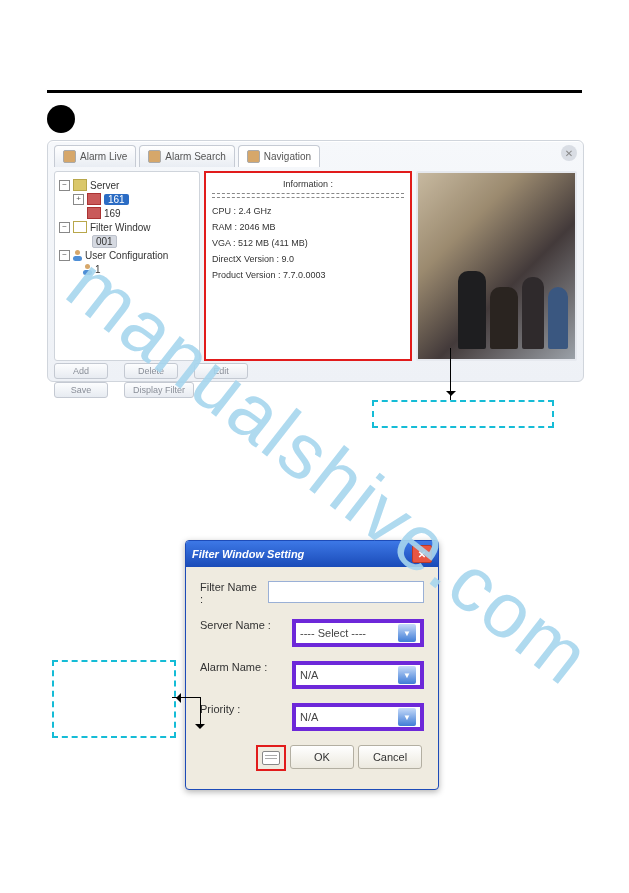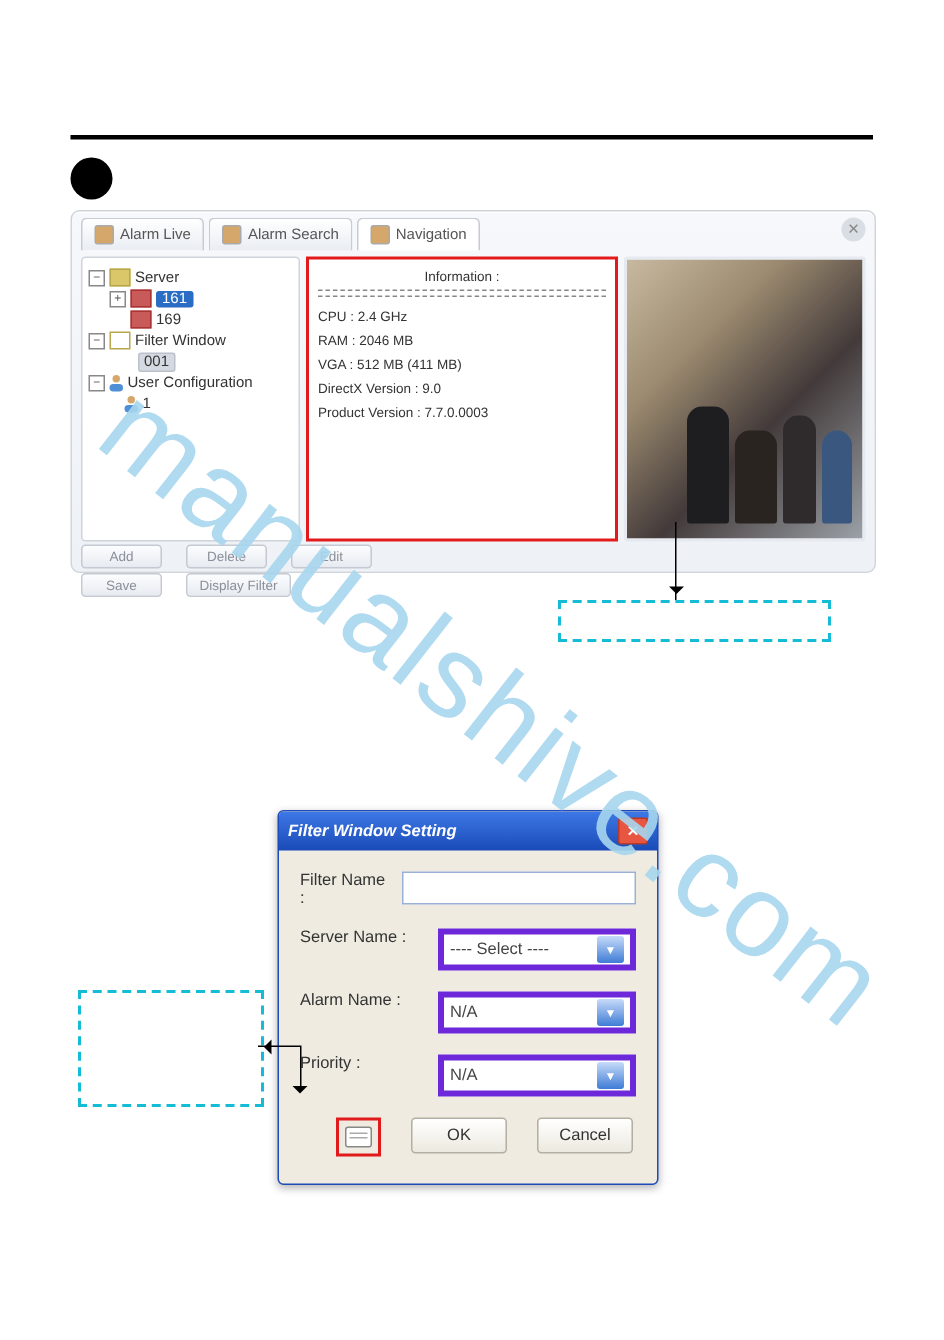--- a/index.html
+++ b/index.html
@@ -41,21 +41,21 @@
 .watermark{position:absolute;left:50px;top:220px;font-size:78px;font-weight:500;color:#a7d6ee;transform:rotate(38deg);transform-origin:left bottom;letter-spacing:2px;pointer-events:none;opacity:0.9;white-space:nowrap}
 .dialog{position:absolute;left:185px;top:540px;width:252px;border:1px solid #1d4bb8;border-radius:4px;background:#efebe0;box-shadow:0 2px 6px rgba(0,0,0,.3);font-size:11px;overflow:hidden}
 .dlg-title{background:linear-gradient(#3d78e6,#1a4bb8);color:#fff;font-weight:bold;font-style:italic;padding:4px 6px;display:flex;align-items:center;height:18px}
 .dlg-close{margin-left:auto;width:18px;height:16px;background:#e85642;border:1px solid #b83a2a;border-radius:2px;color:#fff;display:flex;align-items:center;justify-content:center;font-size:10px;font-weight:bold;font-style:normal}
 .dlg-body{padding:14px 14px 8px 14px}
 .frow{display:flex;align-items:flex-start;margin-bottom:14px;gap:8px}
 .flabel{width:84px;color:#333}
 .finput{flex:1;height:20px;border:1px solid #9ab0d6;background:#fff;padding:0 6px;font-size:11px;color:#333}
 .fselect{flex:1;height:20px;border:4px solid #6d28d9;background:#fff;display:flex;align-items:center;padding:0 4px;font-size:11px;color:#444}
 .fselect-arrow{margin-left:auto;width:18px;height:18px;background:linear-gradient(#c7dbf9,#3f7cd6);border-radius:2px;display:flex;align-items:center;justify-content:center;color:#fff;font-size:8px}
-.dlg-btns{display:flex;justify-content:flex-end;gap:20px;padding-right:2px;padding-bottom:10px}
+.dlg-btns{display:flex;justify-content:flex-end;gap:4px;padding-right:2px;padding-bottom:10px}
 .dbtn{width:62px;height:22px;background:linear-gradient(#fff,#ece9df);border:1px solid #b3afa2;border-radius:3px;font-size:11px;display:flex;align-items:center;justify-content:center;color:#333}
 .icon-redbox{width:26px;height:22px;border:2px solid #e11b1b;display:flex;align-items:center;justify-content:center}
 .kbd-icon{width:16px;height:12px;background:#fff;border:1px solid #888;border-radius:2px;position:relative}
 .kbd-icon::after{content:"";position:absolute;top:3px;left:2px;right:2px;height:1px;background:#aaa;box-shadow:0 3px 0 #aaa}
 .dc2{left:52px;top:660px;width:120px;height:74px}
 .arrow2-h{position:absolute;left:172px;top:697px;width:28px;height:0;border-top:1.5px solid #000}
 .arrow2-h::after{content:"";position:absolute;left:-1px;top:-5px;border:5px solid transparent;border-right-color:#000}
 .arrow2-v{position:absolute;left:200px;top:697px;width:0;height:30px;border-left:1.5px solid #000}
 .arrow2-tip{position:absolute;left:195px;top:724px;border:5px solid transparent;border-top-color:#000}
 .sm-icon{width:11px;height:11px;display:inline-block;background:#d6a76a;border:1px solid #aaa;border-radius:2px}

